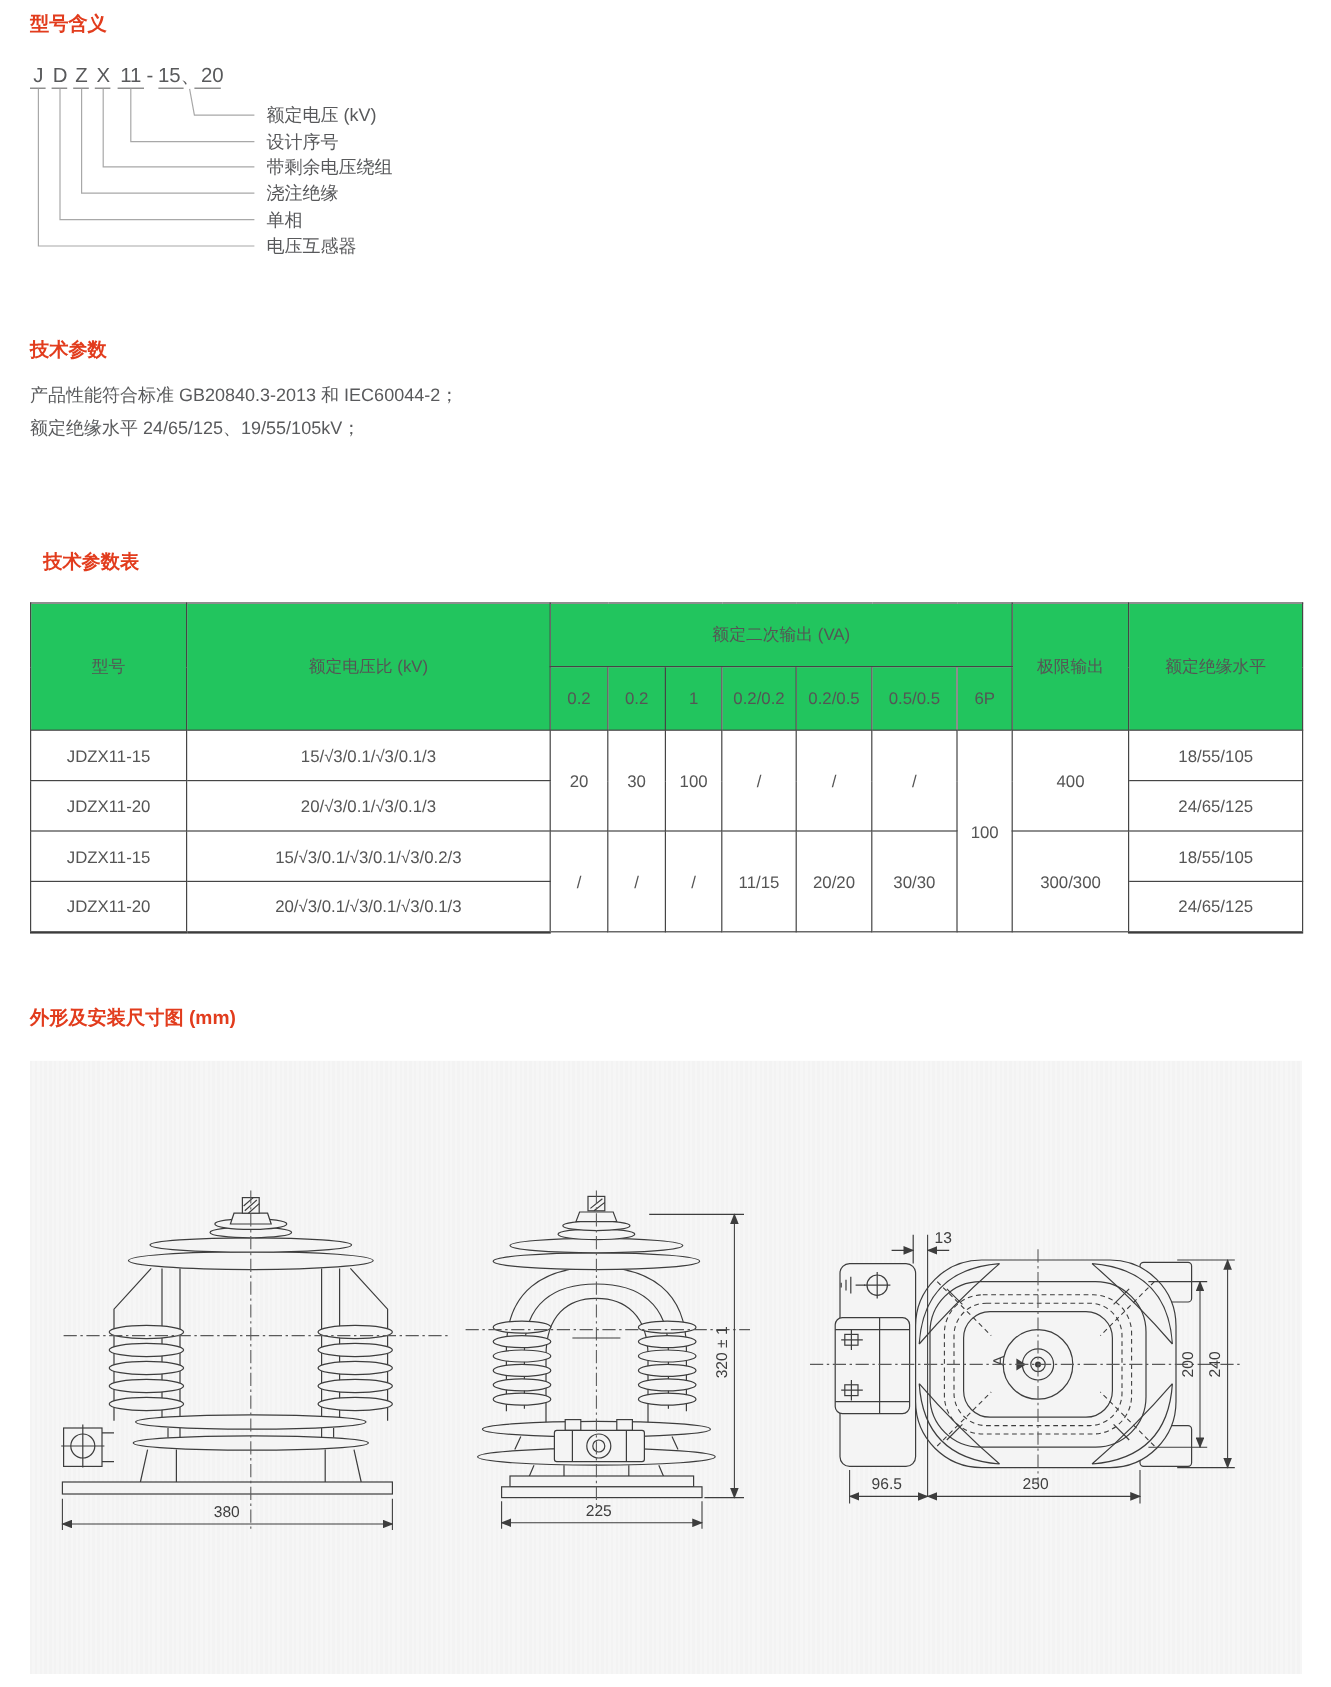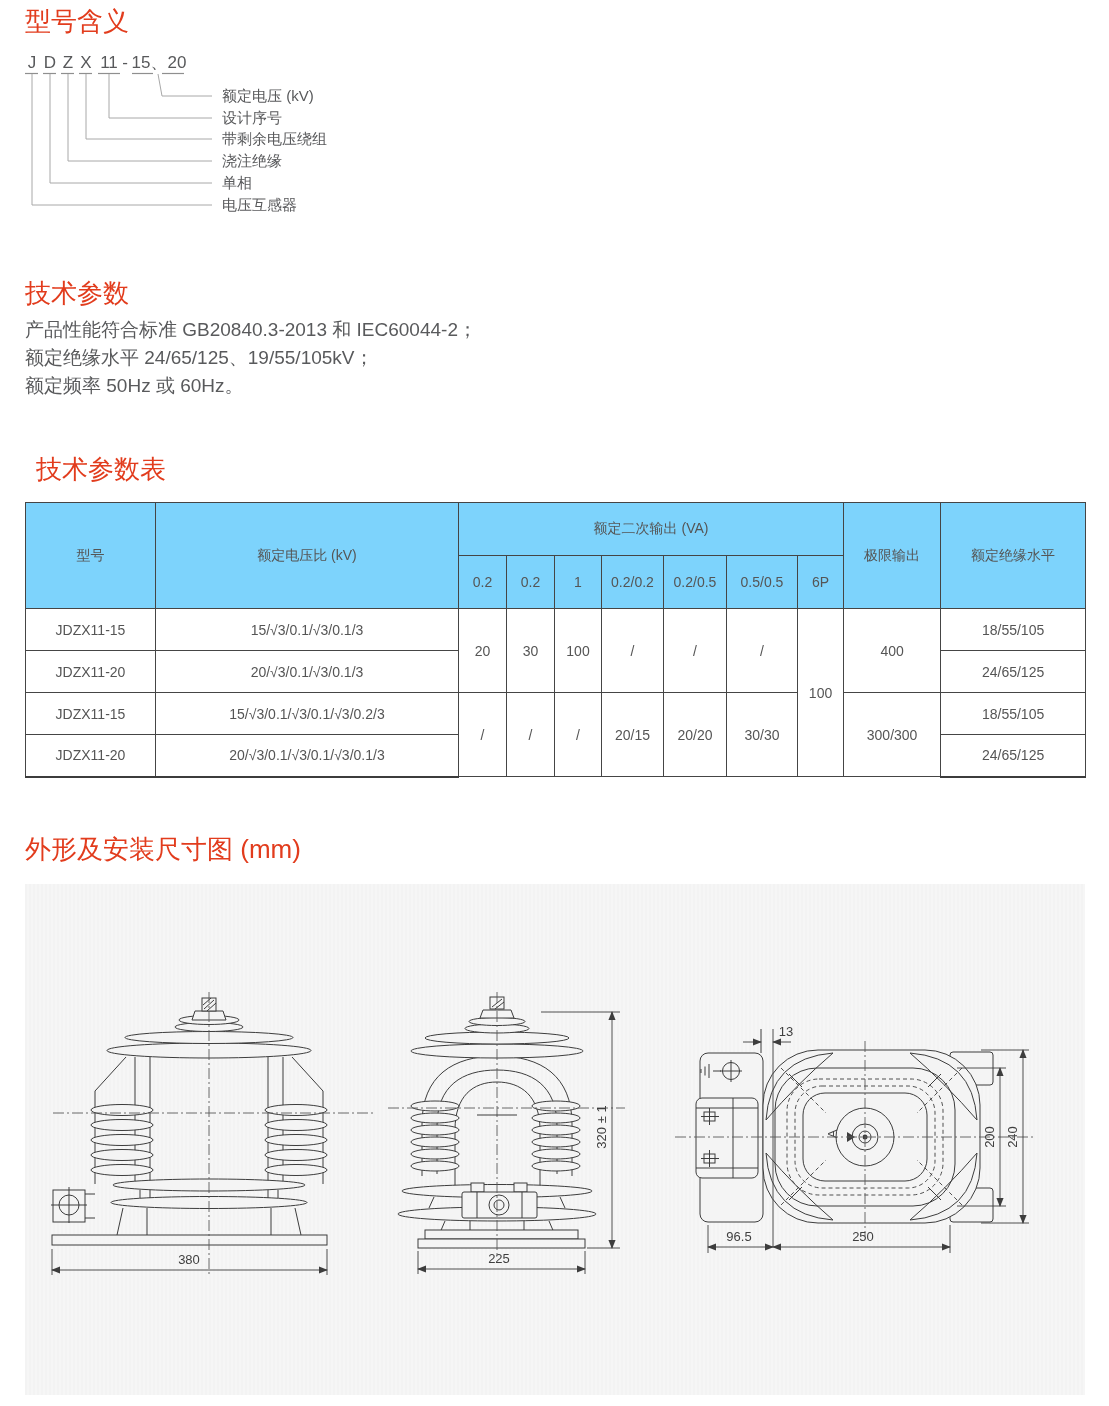--- a/index.html
+++ b/index.html
@@ -1,35 +1,35 @@
 <!DOCTYPE html>
 <html><head>
 <meta charset="utf-8">
 <style>
   html,body{margin:0;padding:0;background:#fff;}
   body{font-family:"Liberation Sans","DejaVu Sans",sans-serif;color:#58595b;}
   .page{position:relative;width:1109px;height:1406px;background:#fff;overflow:hidden;}
-  .sec-title{position:absolute;left:25px;margin:0;font-size:26px;font-weight:400;color:#e23c1d;line-height:26px;}
+  .sec-title{position:absolute;left:25px;margin:0;font-size:16px;font-weight:700;color:#e23c1d;line-height:26px;}
   #t-model{top:8px;}
   #t-tech{top:280px;}
   #t-table{top:456px;margin-left:11px;}
   #t-draw{top:836px;}
-  .tech-lines{position:absolute;left:25px;top:316px;font-size:19px;line-height:28px;color:#595a5c;}
+  .tech-lines{position:absolute;left:25px;top:316px;font-size:15px;line-height:28px;color:#595a5c;}
   .tech-lines p{margin:0;}
   #model-diagram{position:absolute;left:25px;top:42px;}
   .code-txt{font-size:17px;fill:#58595b;}
   .lbl-txt{font-size:15px;fill:#58595b;}
   .gline{stroke:#a8a8a8;stroke-width:1;fill:none;}
   .uline{stroke:#8f8f8f;stroke-width:1.2;}
 
   
   .spec-wrap{position:absolute;left:25px;top:502px;}
   table.spec{border-collapse:collapse;table-layout:fixed;width:1060px;font-size:14px;color:#555;}
   table.spec th,table.spec td{border:1px solid #454545;text-align:center;vertical-align:middle;font-weight:400;padding:0 2px;overflow:hidden;}
-  table.spec thead th{background:#7dd3fc;}
+  table.spec thead th{background:#22c55e;}
   table.spec thead tr{height:53px;}
   table.spec tbody tr{height:42px;}
   th.va-head{border-bottom:2px solid #3c3c3c;}
   table.spec tbody tr:last-child td{border-bottom:2px solid #3c3c3c;}
   td.model-cell{text-align:left;padding-left:14px;}
 
   
   .panel{position:absolute;left:25px;top:884px;width:1060px;height:511px;
          background:repeating-linear-gradient(90deg,#f3f3f3 0 2px,#f6f6f6 2px 4px);}
   .ln{stroke:#3d3d3d;stroke-width:1;fill:none;}
@@ -76,21 +76,20 @@
     <text class="lbl-txt" x="197" y="102">带剩余电压绕组</text>
     <text class="lbl-txt" x="197" y="124">浇注绝缘</text>
     <text class="lbl-txt" x="197" y="146">单相</text>
     <text class="lbl-txt" x="197" y="168">电压互感器</text>
   </svg>
 
   <h2 class="sec-title" id="t-tech">技术参数</h2>
   <div class="tech-lines">
     <p>产品性能符合标准 GB20840.3-2013 和 IEC60044-2；</p>
     <p>额定绝缘水平 24/65/125、19/55/105kV；</p>
-    <p>额定频率 50Hz 或 60Hz。</p>
   </div>
 
   <h2 class="sec-title" id="t-table">技术参数表</h2>
 
   <div class="spec-wrap">
     <table class="spec">
       <colgroup>
         <col style="width:130px">
           <col style="width:303px">
         <col style="width:48px">
@@ -139,21 +138,21 @@
           <td class="model-cell">JDZX11-20</td>
           <td>20/√3/0.1/√3/0.1/3</td>
           <td>24/65/125</td>
         </tr>
         <tr>
           <td class="model-cell">JDZX11-15</td>
           <td>15/√3/0.1/√3/0.1/√3/0.2/3</td>
           <td rowspan="2">/</td>
           <td rowspan="2">/</td>
           <td rowspan="2">/</td>
-          <td rowspan="2">20/15</td>
+          <td rowspan="2">11/15</td>
           <td rowspan="2">20/20</td>
           <td rowspan="2">30/30</td>
           <td rowspan="2">300/300</td>
           <td>18/55/105</td>
         </tr>
         <tr>
           <td class="model-cell">JDZX11-20</td>
           <td>20/√3/0.1/√3/0.1/√3/0.1/3</td>
           <td>24/65/125</td>
         </tr>

